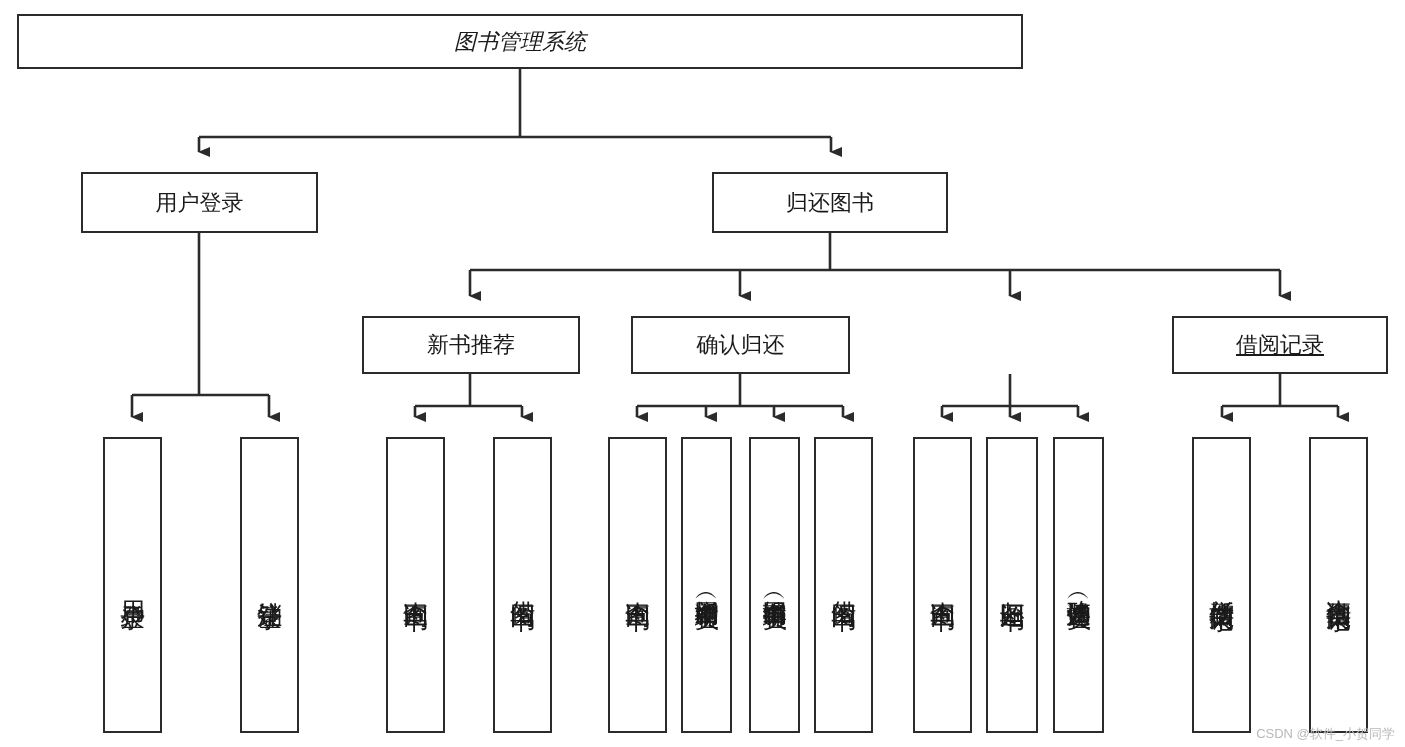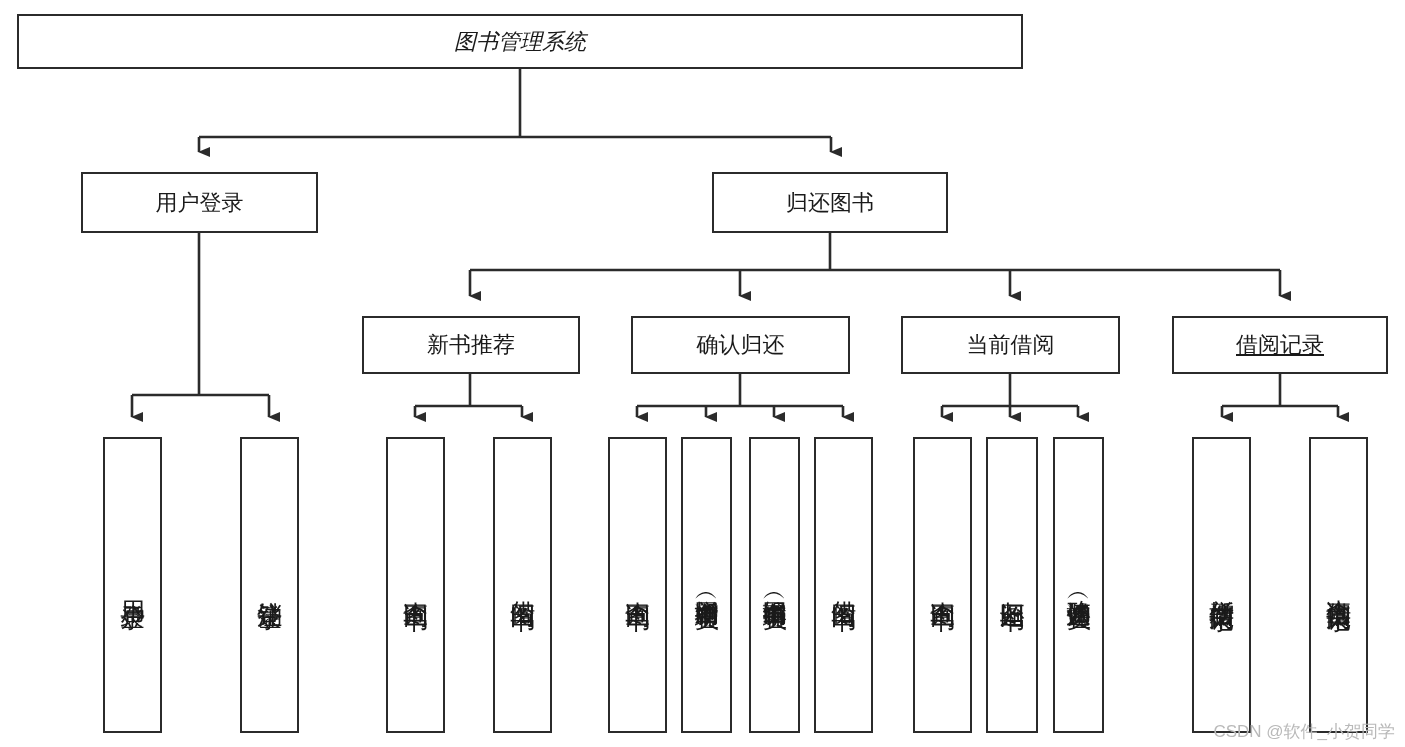--- a/index.html
+++ b/index.html
@@ -40,21 +40,21 @@
     letter-spacing:2px;
     white-space:nowrap;
     text-align:center;
   }
   .node.leaf.narrow .vtext{font-size:24px;letter-spacing:1px;}
 
   .watermark{
     position:absolute;
     right:10px;
     bottom:4px;
-    font-size:17px;
+    font-size:13px;
     color:#b9b9b9;
     white-space:nowrap;
     pointer-events:none;
   }
 </style>
 </head>
 <body>
 
 <div id="diagram">
 
@@ -118,23 +118,20 @@
   <div class="node lvl2" style="left:712px;top:172px;width:236px;height:61px;">
     <span>归还图书</span>
   </div>
 
   <div class="node lvl3" style="left:362px;top:316px;width:218px;height:58px;">
     <span>新书推荐</span>
   </div>
   <div class="node lvl3" style="left:631px;top:316px;width:219px;height:58px;">
     <span>确认归还</span>
   </div>
-  <div class="node lvl3" style="left:901px;top:316px;width:219px;height:58px;">
-    <span>当前借阅</span>
-  </div>
   <div class="node lvl3" style="left:1172px;top:316px;width:216px;height:58px;text-decoration:underline;">
     <span>借阅记录</span>
   </div>
 
   <div class="node leaf" style="left:103px;top:437px;width:59px;height:296px;">
     <span class="vtext">用户登录</span>
   </div>
   <div class="node leaf" style="left:240px;top:437px;width:59px;height:296px;">
     <span class="vtext">注销登录</span>
   </div>

